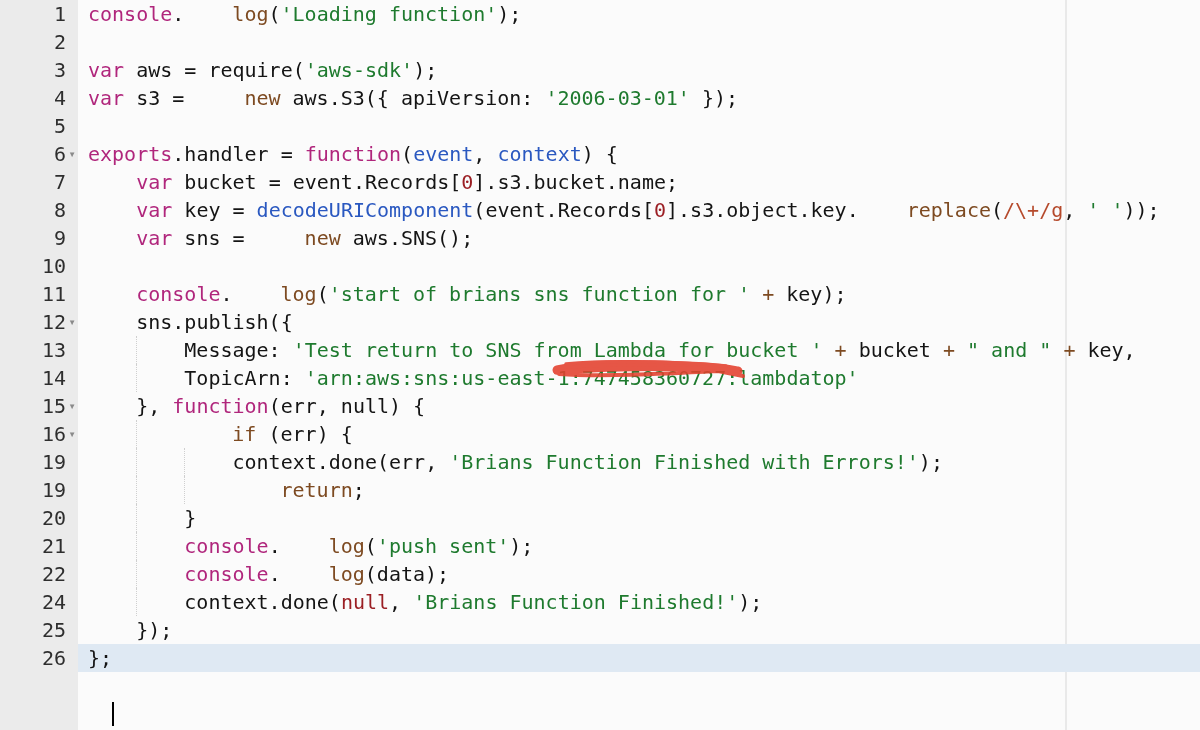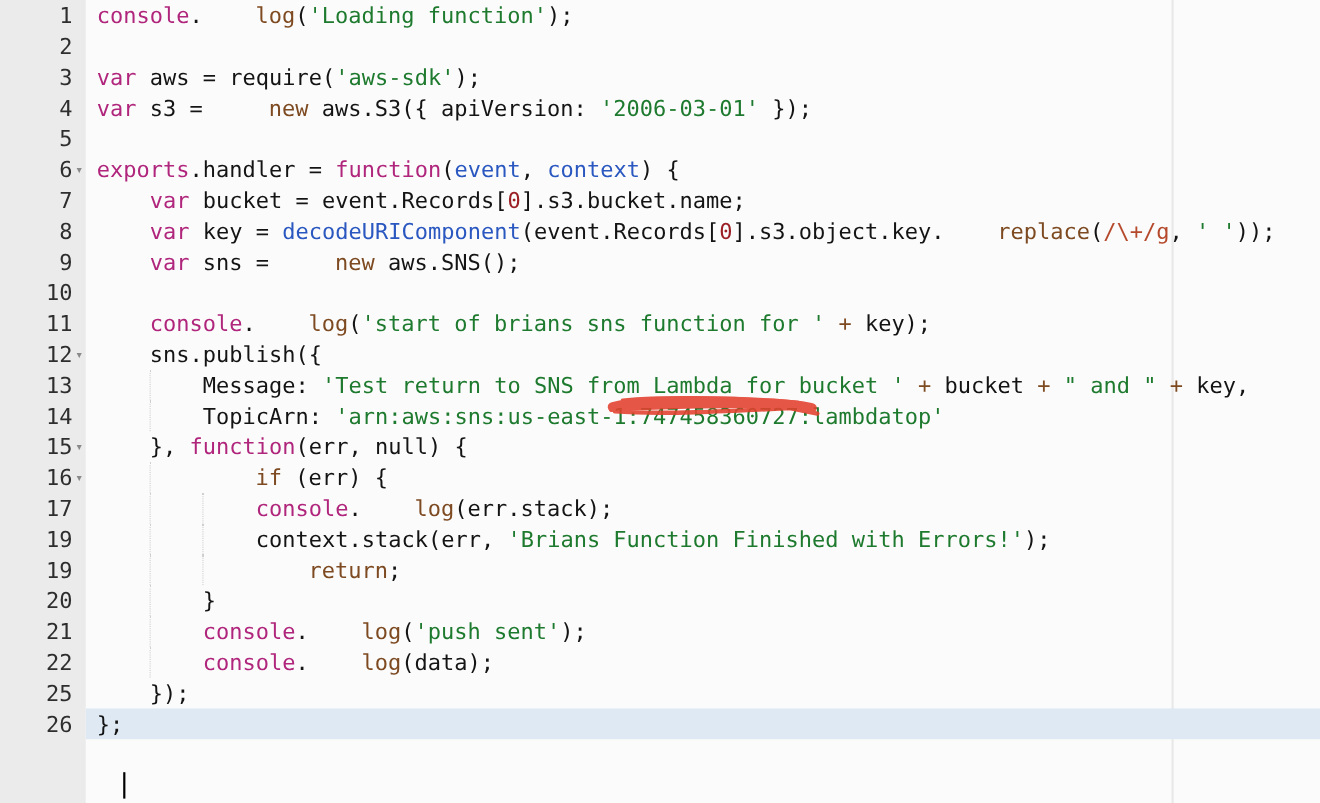--- a/index.html
+++ b/index.html
@@ -101,28 +101,22 @@
       <div class="row">
         <div class="gut">15<span class="fold">▾</span></div>
         <div class="code">    <span class="t-d">}, </span><span class="t-kw">function</span><span class="t-d">(err, null) {</span></div>
       </div>
       <div class="row">
         <div class="gut">16<span class="fold">▾</span></div>
         <div class="code">        <span class="t-fn">if</span><span class="t-d"> (err) {</span></div>
         <div class="guide" style="left: 136.2px;"></div>
       </div>
       <div class="row">
-        <div class="gut">17</div>
-        <div class="code">            <span class="t-kw">console</span><span class="t-d">.</span><span class="t-fn">log</span><span class="t-d">(err.stack);</span></div>
-        <div class="guide" style="left: 136.2px;"></div>
-        <div class="guide" style="left: 184.4px;"></div>
-      </div>
-      <div class="row">
         <div class="gut">19</div>
-        <div class="code">            <span class="t-d">context.stack(err, </span><span class="t-s">'Brians Function Finished with Errors!'</span><span class="t-d">);</span></div>
+        <div class="code">            <span class="t-d">context.done(err, </span><span class="t-s">'Brians Function Finished with Errors!'</span><span class="t-d">);</span></div>
         <div class="guide" style="left: 136.2px;"></div>
         <div class="guide" style="left: 184.4px;"></div>
       </div>
       <div class="row">
         <div class="gut">19</div>
         <div class="code">            <span class="t-fn">return</span><span class="t-d">;</span></div>
         <div class="guide" style="left: 136.2px;"></div>
         <div class="guide" style="left: 184.4px;"></div>
       </div>
       <div class="row">
@@ -134,20 +128,25 @@
         <div class="gut">21</div>
         <div class="code">        <span class="t-kw">console</span><span class="t-d">.</span><span class="t-fn">log</span><span class="t-d">(</span><span class="t-s">'push sent'</span><span class="t-d">);</span></div>
         <div class="guide" style="left: 136.2px;"></div>
       </div>
       <div class="row">
         <div class="gut">22</div>
         <div class="code">        <span class="t-kw">console</span><span class="t-d">.</span><span class="t-fn">log</span><span class="t-d">(data);</span></div>
         <div class="guide" style="left: 136.2px;"></div>
       </div>
       <div class="row">
+        <div class="gut">24</div>
+        <div class="code">        <span class="t-d">context.done(</span><span class="t-n">null</span><span class="t-d">, </span><span class="t-s">'Brians Function Finished!'</span><span class="t-d">);</span></div>
+        <div class="guide" style="left: 136.2px;"></div>
+      </div>
+      <div class="row">
         <div class="gut">25</div>
         <div class="code">    <span class="t-d">});</span></div>
       </div>
       <div class="row active">
         <div class="gut">26</div>
         <div class="code"><span class="t-d">};</span></div>
       </div>
     </div>
 
   <svg class="scribble" width="1200" height="730" viewBox="0 0 1200 730">

